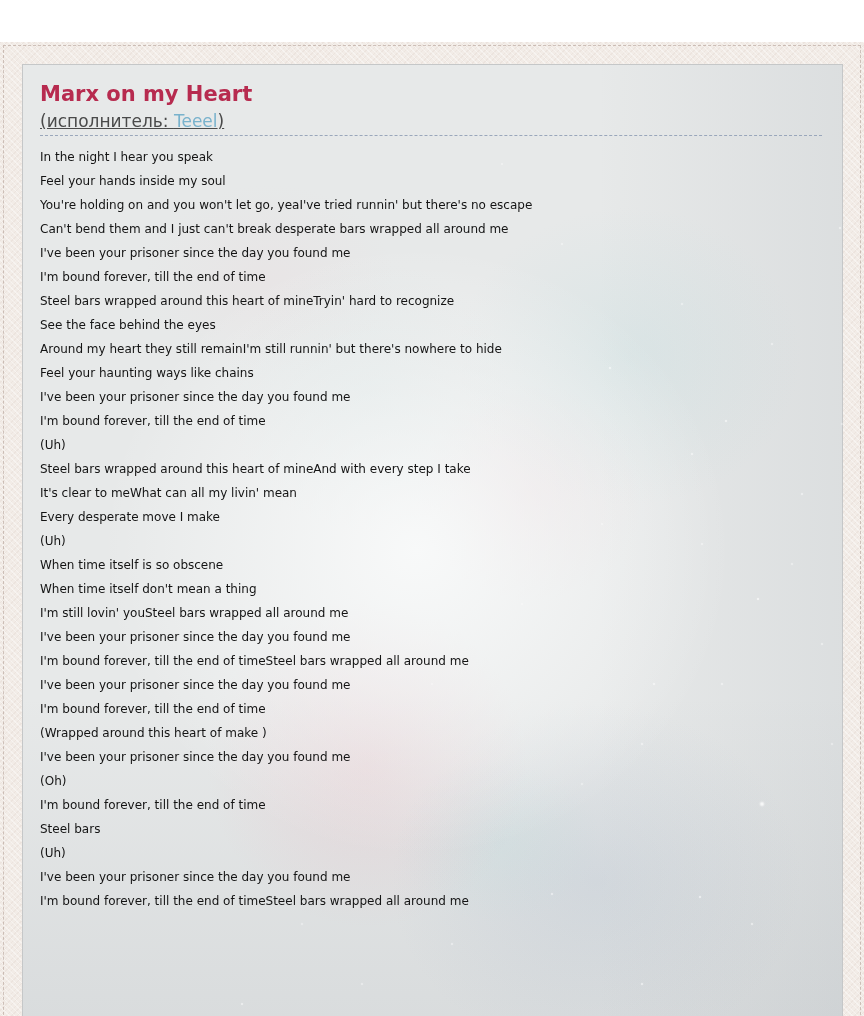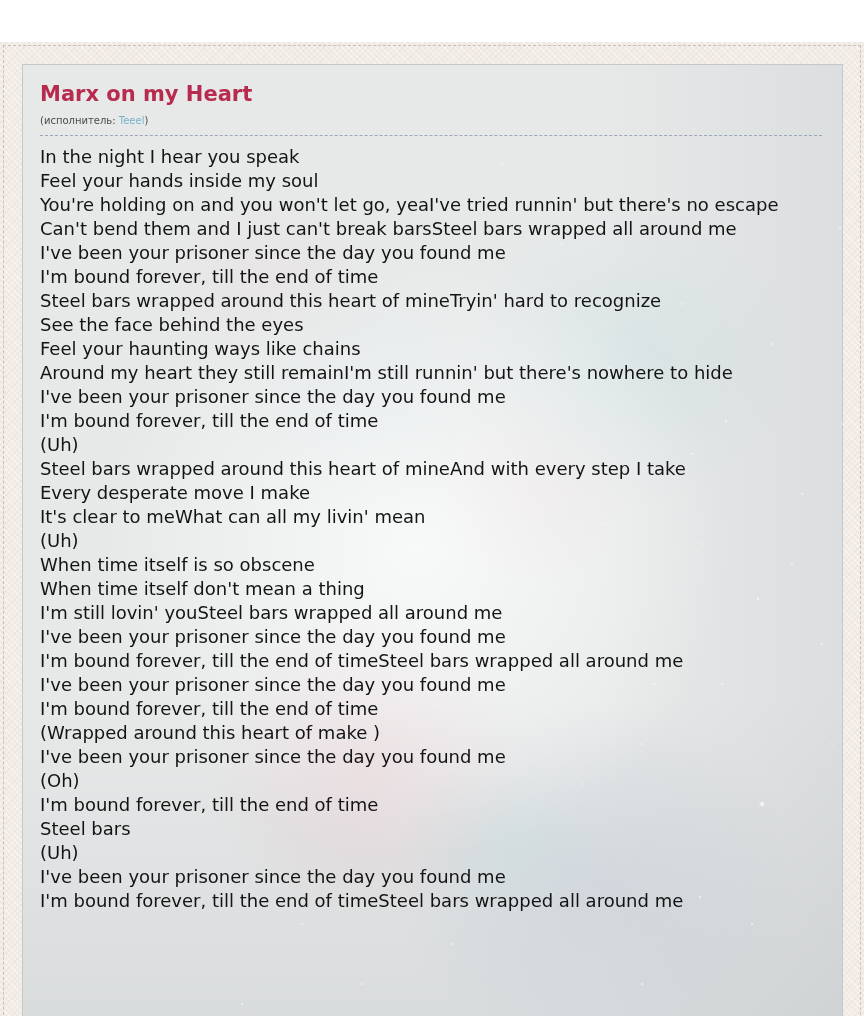--- a/index.html
+++ b/index.html
@@ -112,34 +112,35 @@
     padding: 15px 20px 0 17px;
   }
   .song-title {
     margin: 0;
     font-size: 21px;
     line-height: 28px;
     font-weight: bold;
     color: var(--title-color, #b72b4f);
   }
   .artist-line {
-    font-size: 10px;
+    font-size: 17px;
     line-height: 20px;
     color: #4a4a4a;
     padding: 3px 0 4px 0;
     border-bottom: 1px dashed #9aa7bb;
+    text-decoration: underline;
   }
   .artist-link {
     color: var(--link-color, #79b2cc);
     text-decoration: none;
     cursor: pointer;
   }
   .lyrics {
     margin-top: 9px;
-    font-size: 18px;
+    font-size: 12px;
     line-height: 24px;
     color: #141414;
   }
   .lyric-line {
     white-space: pre;
     height: 24px;
   }
 </style>
 </head>
 <body>
@@ -156,33 +157,33 @@
 
     <div class="inner">
       <h1 class="song-title">Marx on my Heart</h1>
 
       <div class="artist-line"><span>(исполнитель: </span><a class="artist-link">Teeel</a><span>)</span></div>
 
       <div class="lyrics">
           <div class="lyric-line">In the night I hear you speak</div>
           <div class="lyric-line">Feel your hands inside my soul</div>
           <div class="lyric-line">You're holding on and you won't let go, yeaI've tried runnin' but there's no escape</div>
-          <div class="lyric-line">Can't bend them and I just can't break barsSteel bars wrapped all around me</div>
+          <div class="lyric-line">Can't bend them and I just can't break desperate bars wrapped all around me</div>
           <div class="lyric-line">I've been your prisoner since the day you found me</div>
           <div class="lyric-line">I'm bound forever, till the end of time</div>
           <div class="lyric-line">Steel bars wrapped around this heart of mineTryin' hard to recognize</div>
           <div class="lyric-line">See the face behind the eyes</div>
+          <div class="lyric-line">Around my heart they still remainI'm still runnin' but there's nowhere to hide</div>
           <div class="lyric-line">Feel your haunting ways like chains</div>
-          <div class="lyric-line">Around my heart they still remainI'm still runnin' but there's nowhere to hide</div>
           <div class="lyric-line">I've been your prisoner since the day you found me</div>
           <div class="lyric-line">I'm bound forever, till the end of time</div>
           <div class="lyric-line">(Uh)</div>
           <div class="lyric-line">Steel bars wrapped around this heart of mineAnd with every step I take</div>
+          <div class="lyric-line">It's clear to meWhat can all my livin' mean</div>
           <div class="lyric-line">Every desperate move I make</div>
-          <div class="lyric-line">It's clear to meWhat can all my livin' mean</div>
           <div class="lyric-line">(Uh)</div>
           <div class="lyric-line">When time itself is so obscene</div>
           <div class="lyric-line">When time itself don't mean a thing</div>
           <div class="lyric-line">I'm still lovin' youSteel bars wrapped all around me</div>
           <div class="lyric-line">I've been your prisoner since the day you found me</div>
           <div class="lyric-line">I'm bound forever, till the end of timeSteel bars wrapped all around me</div>
           <div class="lyric-line">I've been your prisoner since the day you found me</div>
           <div class="lyric-line">I'm bound forever, till the end of time</div>
           <div class="lyric-line">(Wrapped around this heart of make )</div>
           <div class="lyric-line">I've been your prisoner since the day you found me</div>

